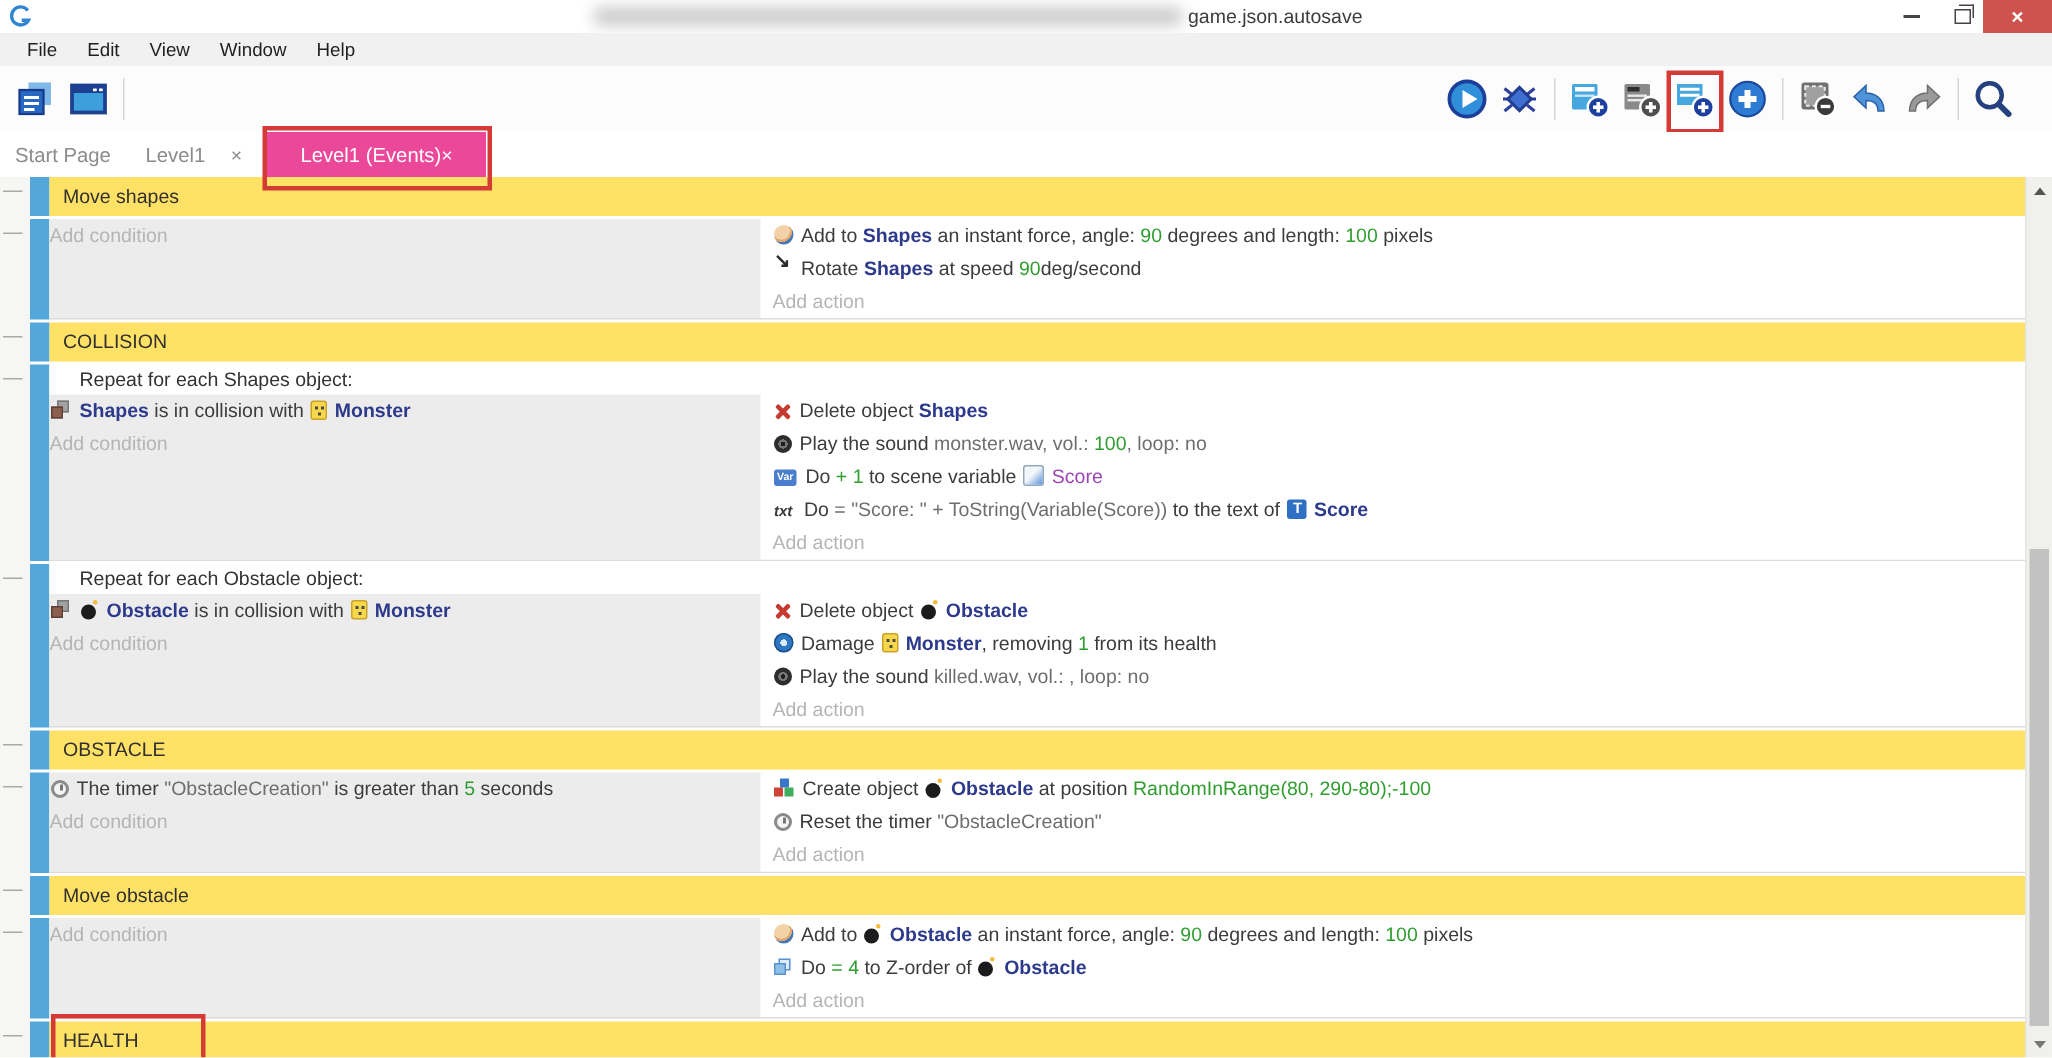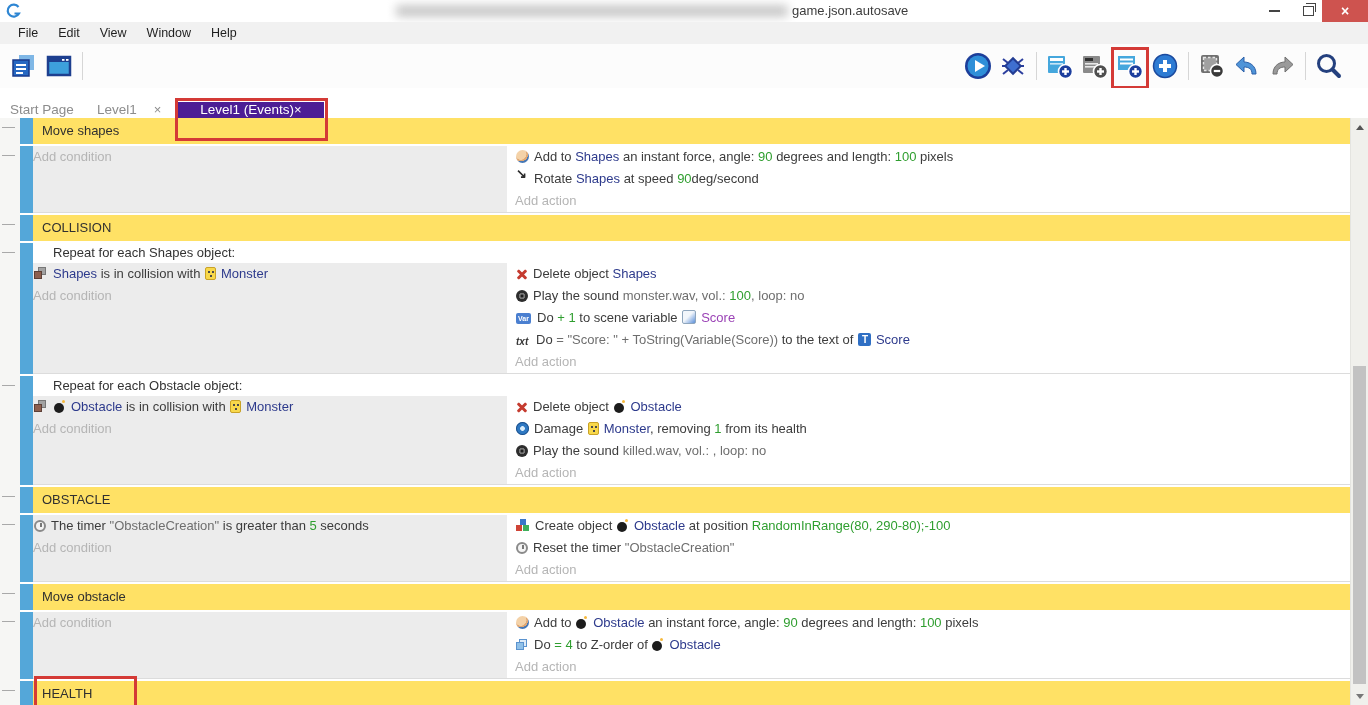--- a/index.html
+++ b/index.html
@@ -23,45 +23,45 @@
   
   #toolbar{position:absolute;left:0;top:44px;width:1368px;height:44px;background:#fcfcfc}
   .tb-group{position:absolute;top:6px;display:flex;align-items:center;gap:3px}
   #tb-left{left:8px}
   #tb-right{left:962px}
   .tb-btn{width:32px;height:32px;display:flex;align-items:center;justify-content:center;position:relative}
   .tb-sep{width:1px;height:28px;background:#d6d6d6;margin:0 4px}
   .tb-annot::after{content:"";position:absolute;left:-3px;right:-3px;top:-3px;bottom:-7px;border:3px solid #d43a36;pointer-events:none}
   
   #tabbar{position:absolute;left:0;top:88px;width:1368px;height:30px;background:#fff}
-  .tab{position:absolute;top:14px;height:30px;display:flex;align-items:flex-start;font-size:13.5px;color:#8c8c8c}
+  .tab{position:absolute;top:0;height:30px;display:flex;align-items:center;font-size:13.5px;color:#8c8c8c}
   #tab-start{left:10px}
   #tab-level1{left:97px}
   #tab-level1 .tab-x{margin-left:17px;color:#8c8c8c;font-size:13px}
-  #tab-events{left:178px;width:146px;background:#4c1d95;color:#fff;justify-content:center;gap:0}
+  #tab-events{left:178px;width:146px;background:#ec4899;color:#fff;justify-content:center;gap:0}
   #tab-events .tab-x{color:#fff;font-size:13px}
   #tab-events::after{content:"";position:absolute;left:-3px;right:-4px;top:-4px;bottom:-9px;border:3px solid #d43a36;pointer-events:none;z-index:40}
   
   #events{position:absolute;left:0;top:118px;right:17px;bottom:0;overflow:hidden;
           background:linear-gradient(to right,#f6f6f4 0 20px,#fff 20px)}
   .blk{display:flex;align-items:stretch;margin-bottom:2px}
   .tickcell{flex:0 0 20px;position:relative}
   .tickcell::before{content:"";position:absolute;left:2px;top:9px;width:13px;height:1px;background:#a9a9a9}
   .selbar{flex:0 0 13px;background:#54a7d9}
   .grp{flex:1;background:#ffe165;height:26px;line-height:26px;padding-left:9px;font-size:13px;color:#303030;position:relative}
   .grp-tall{height:40px}
   .grp.annotated::after{content:"";position:absolute;left:1px;top:-5px;width:97px;height:37px;border:3px solid #d43a36;pointer-events:none}
   .evt{flex:1;background:#fff;border-bottom:1px solid #dcdcdc;display:flex;flex-direction:column}
   .repeat{height:20px;line-height:20px;padding-left:20px;font-size:13px;color:#333;background:#fff}
   .cols{display:flex;flex:1;align-items:stretch}
   .cond{flex:0 0 474px;background:#ececec;border-right:3px solid #fff}
   .acts{flex:1;background:#fff}
   .row{height:22px;line-height:22px;font-size:13px;color:#3c3c3c;padding-left:0;white-space:nowrap;overflow:hidden}
   .acts .row{padding-left:5px}
-  .sg-obj{color:#2d3a8c;font-weight:normal}
+  .sg-obj{color:#2d3a8c;font-weight:bold}
   .sg-num{color:#2f9e2f}
   .sg-var{color:#9b43b6}
   .sg-muted{color:#6e6e6e}
   .sg-ph{color:#b5b5b5}
   
   .ic{display:inline-block;position:relative;vertical-align:-2px;margin:0 5px 0 1px}
   .ic-force{width:13px;height:13px;border-radius:50%;
     background:radial-gradient(circle at 38% 32%,#f4d2a8 0 46%,#e0a874 47% 60%,#4577b5 61% 100%)}
   .ic-rotate{width:13px;height:13px}
   .ic-rotate::before{content:"↘";position:absolute;left:0;top:-5px;font-size:13px;font-weight:bold;color:#2b2b2b;line-height:13px}

